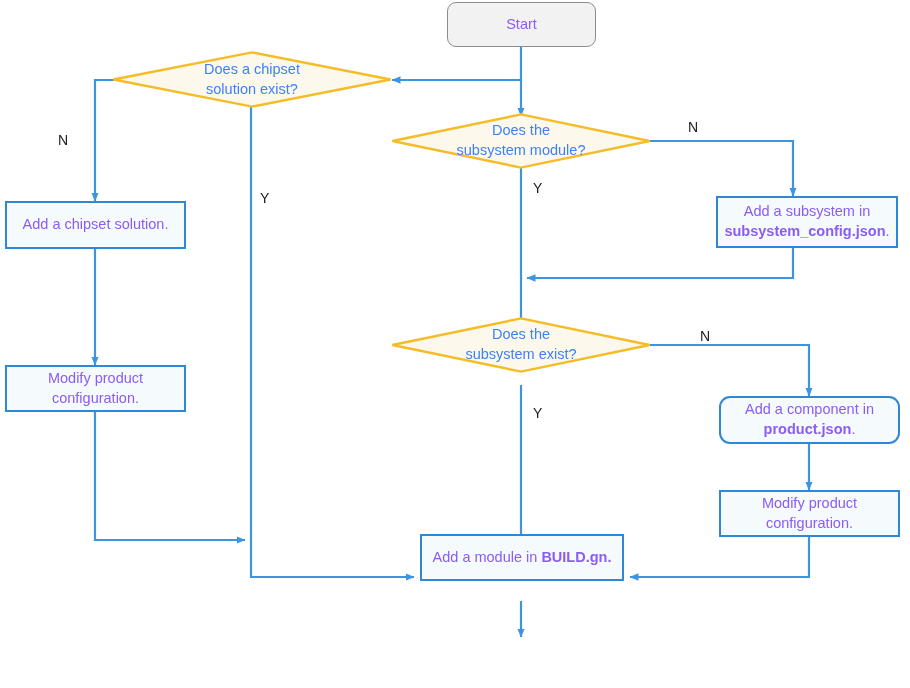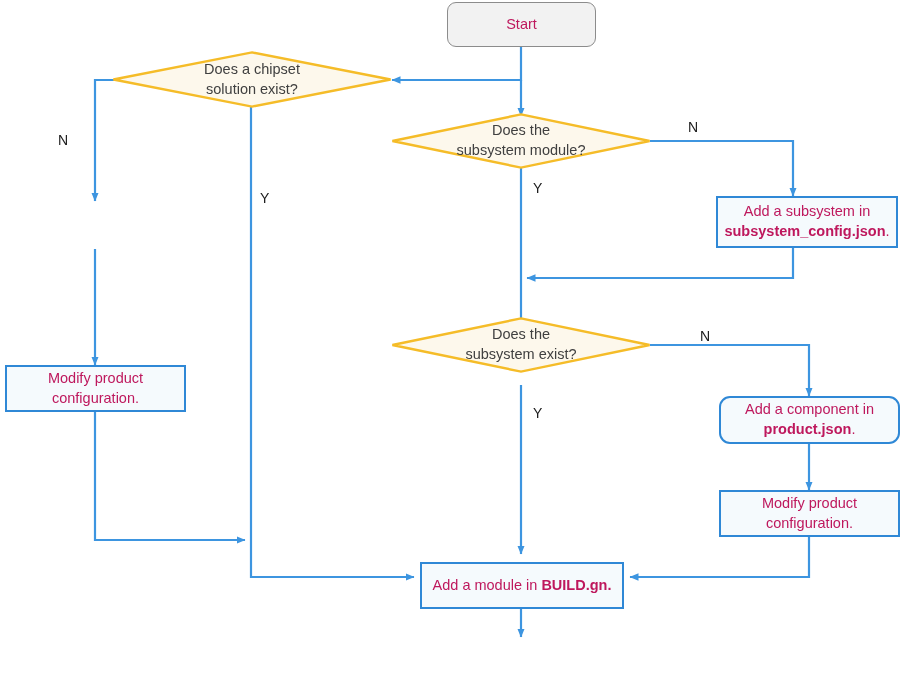--- a/index.html
+++ b/index.html
@@ -25,21 +25,21 @@
     height: 688px;
   }
   .node {
     position: absolute;
     box-sizing: border-box;
     display: flex;
     align-items: center;
     justify-content: center;
     text-align: center;
     font-size: 14.5px;
-    color: #be185d;
+    color: #8b5cf6;
     line-height: 1.35;
     z-index: 3;
   }
   .terminal {
     background: #f2f2f2;
     border: 1.4px solid #8c8c8c;
     border-radius: 9px;
   }
   .process {
     background: #f5fafd;
@@ -58,21 +58,21 @@
     position: absolute;
     left: 0;
     top: 0;
     width: 100%;
     height: 100%;
     display: flex;
     align-items: center;
     justify-content: center;
     text-align: center;
     font-size: 14.5px;
-    color: #404040;
+    color: #3b82f6;
     line-height: 1.35;
     z-index: 2;
   }
   .edge-label {
     position: absolute;
     font-size: 14px;
     color: #1a1a1a;
     z-index: 4;
     white-space: nowrap;
   }
@@ -157,20 +157,23 @@
       <polygon points="130,1.4 258.6,28 130,54.6 1.4,28" fill="#fdf8ec" stroke="#f5bc28" stroke-width="2.4"></polygon>
     </svg>
     <div class="decision-label">
       <div>
         <span>Does the</span><br>
         <span>subsystem exist?</span>
       </div>
     </div>
   </div>
 
+  <div class="node process" style="left:5px; top:201px; width:181px; height:48px;">
+    <span>Add a chipset solution.</span>
+  </div>
 
   <div class="node process" style="left:5px; top:365px; width:181px; height:47px;">
     <div>
       <span>Modify product</span><br>
       <span>configuration.</span>
     </div>
   </div>
 
   <div class="node process" style="left:716px; top:196px; width:182px; height:52px;">
     <div>
@@ -186,21 +189,21 @@
     </div>
   </div>
 
   <div class="node process" style="left:719px; top:490px; width:181px; height:47px;">
     <div>
       <span>Modify product</span><br>
       <span>configuration.</span>
     </div>
   </div>
 
-  <div class="node process" style="left:420px; top:562px; width:204px; height:47px;">
+  <div class="node process" style="left:420px; top:534px; width:204px; height:47px;">
     <div>
       <span>Add a module in </span><span class="bold">BUILD.gn.</span>
     </div>
   </div>
 
   <div class="edge-label" style="left:58px; top:132px;">N</div>
 
   <div class="edge-label" style="left:260px; top:190px;">Y</div>
 
   <div class="edge-label" style="left:688px; top:119px;">N</div>

